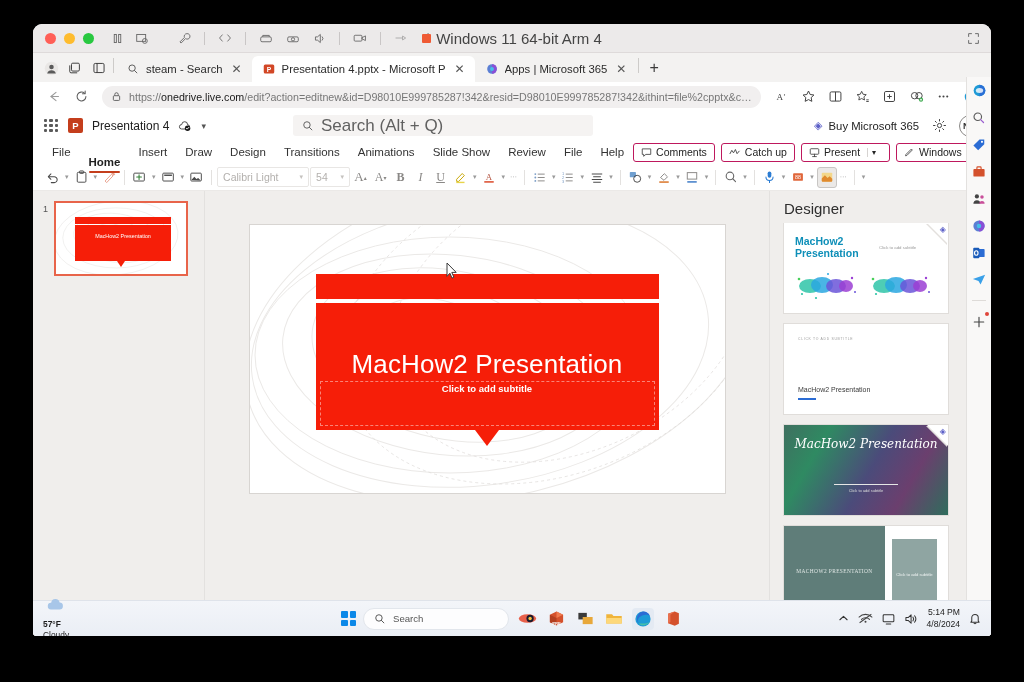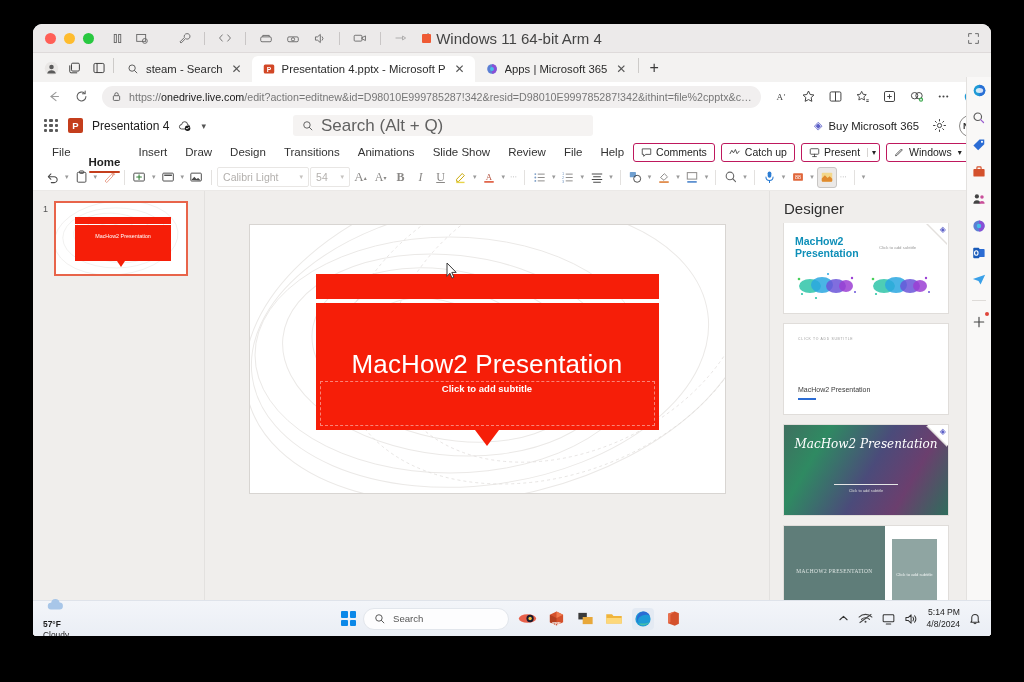--- a/index.html
+++ b/index.html
@@ -123,21 +123,21 @@
   .rtab.active::after {
     content:''; position:absolute; left:9px; right:9px; bottom:1px; height:2px;
     background:#c43e1c; border-radius:1px;
   }
   .ribbon-right { margin-left:auto; display:flex; align-items:center; gap:6px; }
   .rbtn {
     height: 19px; border: 1px solid #be185d; border-radius: 3px;
     background:#fff; font-size:10.5px; color:#242424;
     display:flex;align-items:center;gap:4px;padding:0 7px;white-space:nowrap;
   }
-  .rbtn.split { padding-right:3px; }
+  .rbtn.split { padding-right:13px; }
   .rbtn .sp { border-left:1px solid #d6d3d1; padding-left:4px; margin-left:3px; font-size:8px;}
   .rbtn.share { background:#c43e1c; color:#fff; border-color:#c43e1c; }
 
   .ribbon-tools {
     height: 27px; display:flex; align-items:center; padding: 0 10px; gap: 1px;
     border-bottom: 1px solid #ebe9e7;
   }
   .ti { height:21px; min-width:19px; display:flex;align-items:center;justify-content:center;
         color:#8a8886; font-size:12px; padding:0 2px; border-radius:3px;}
   .ti.dk { color:#4a4a4a; }

